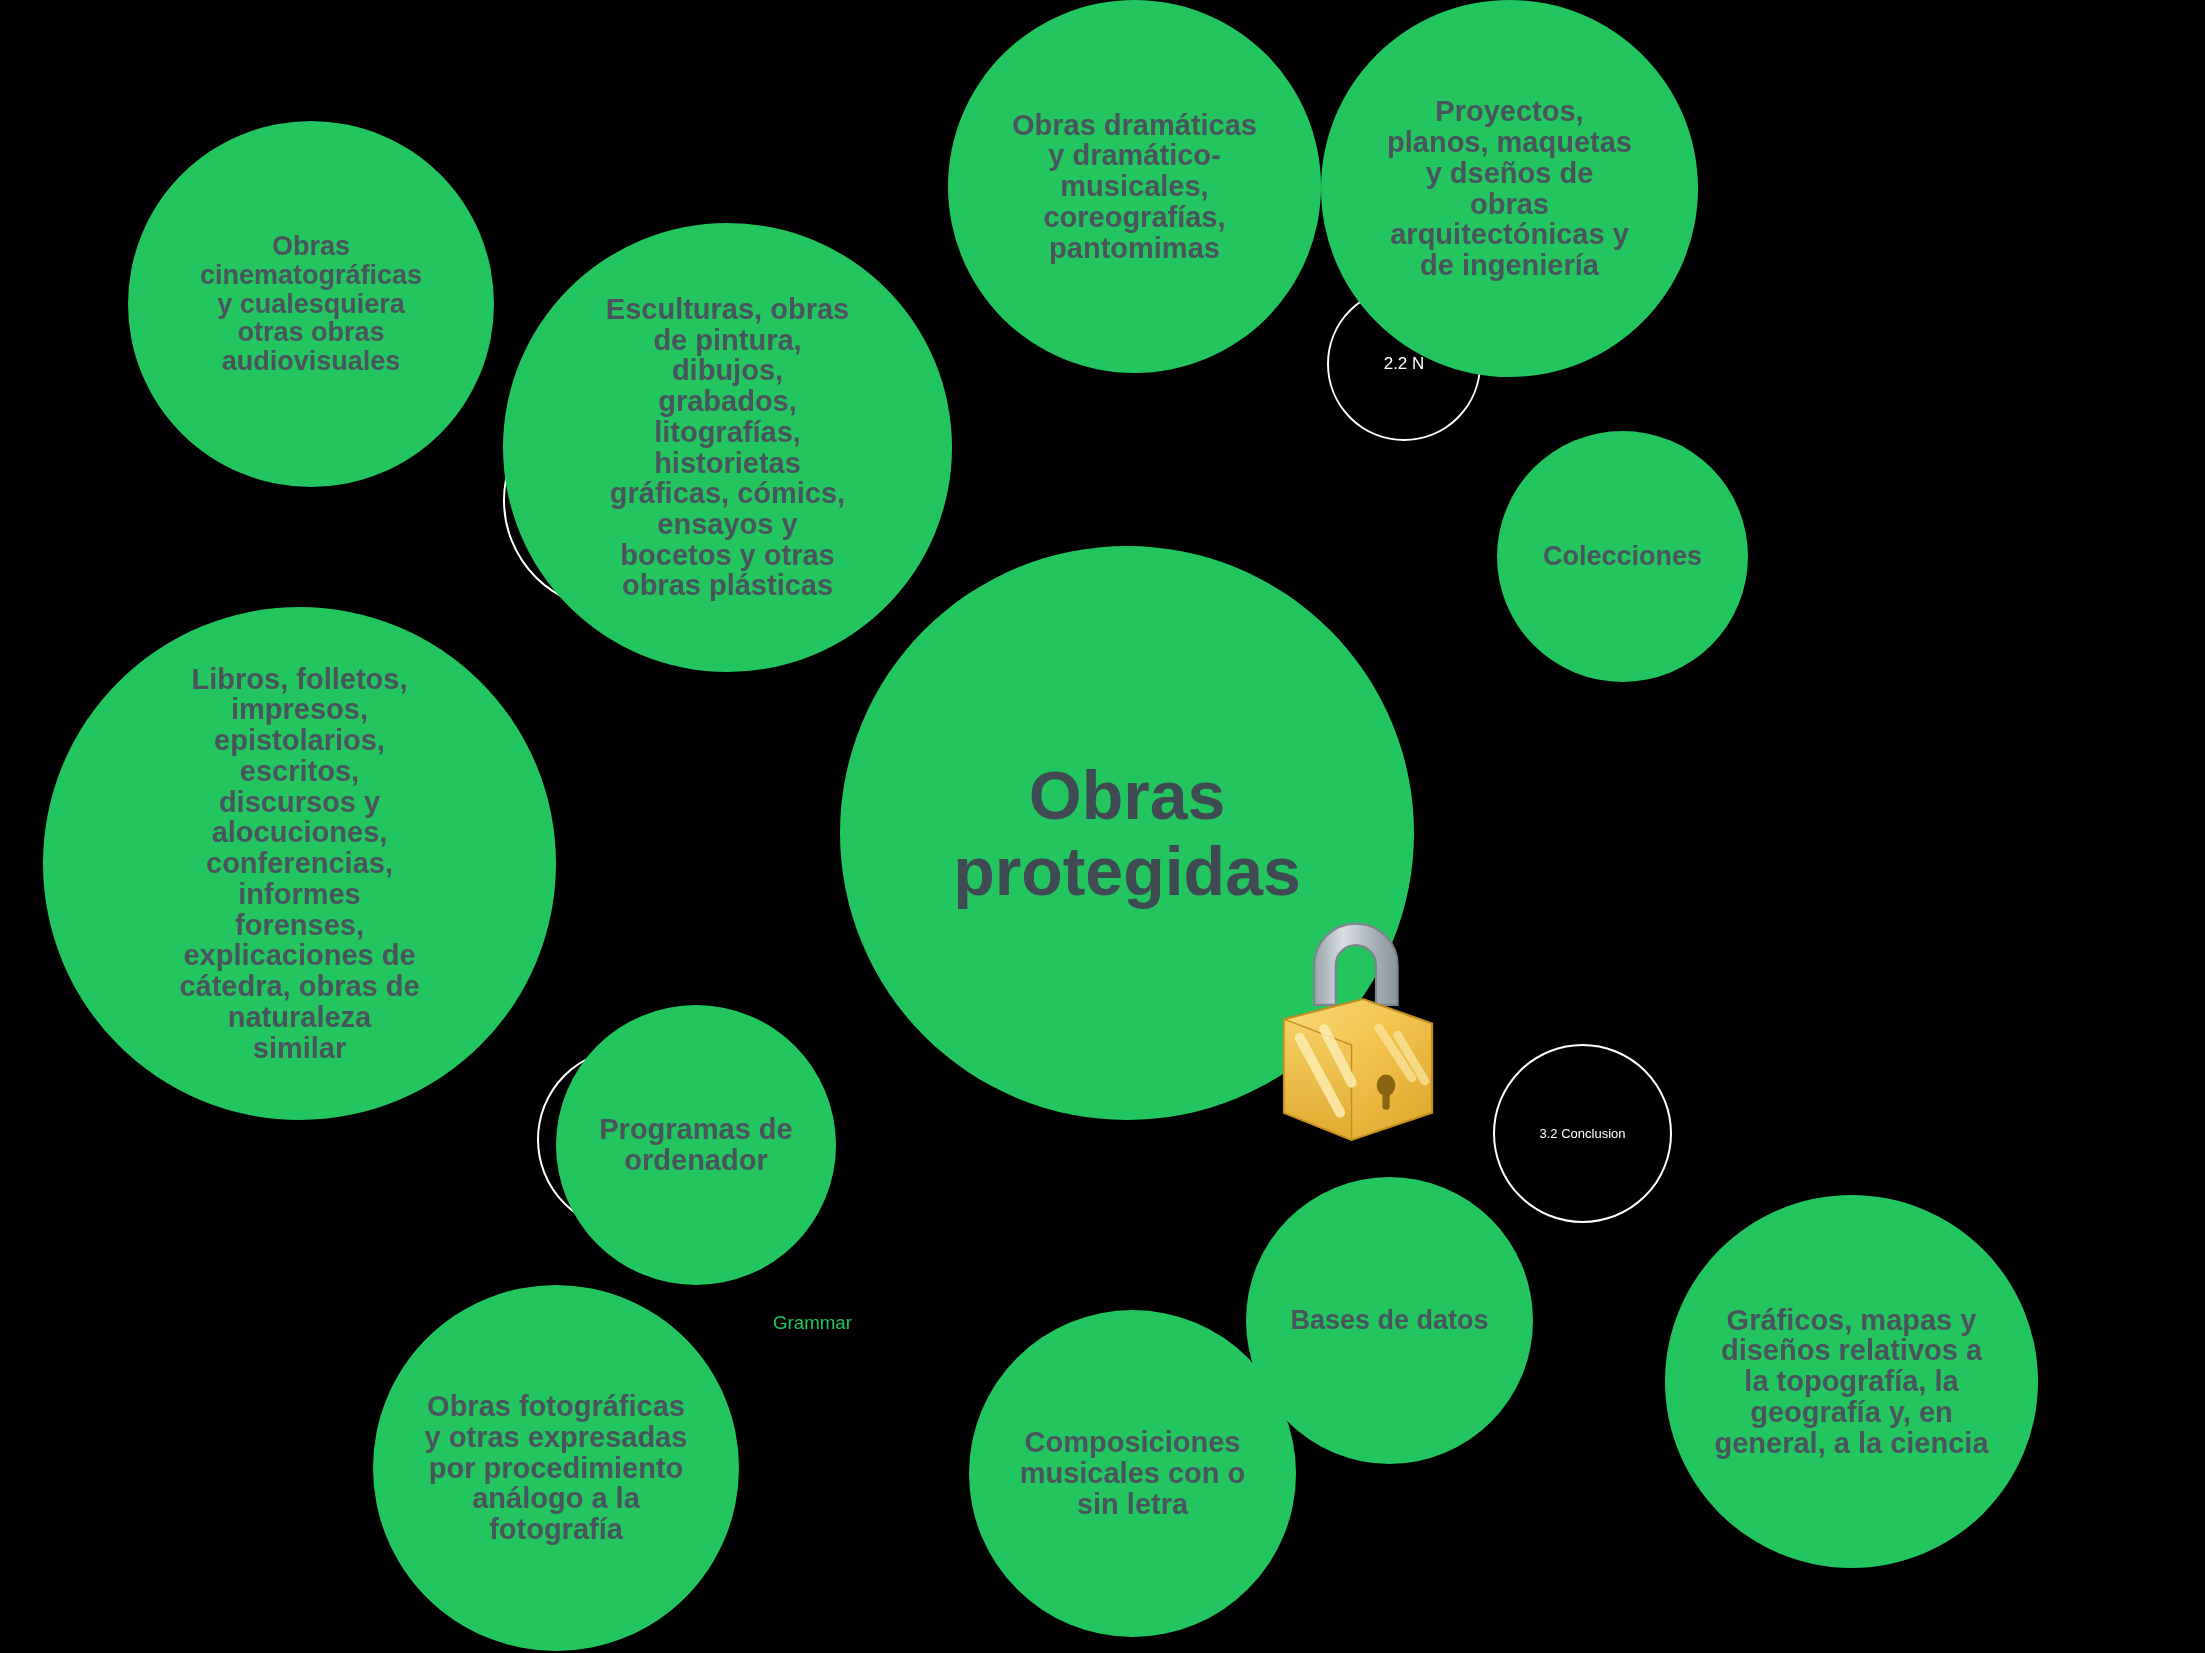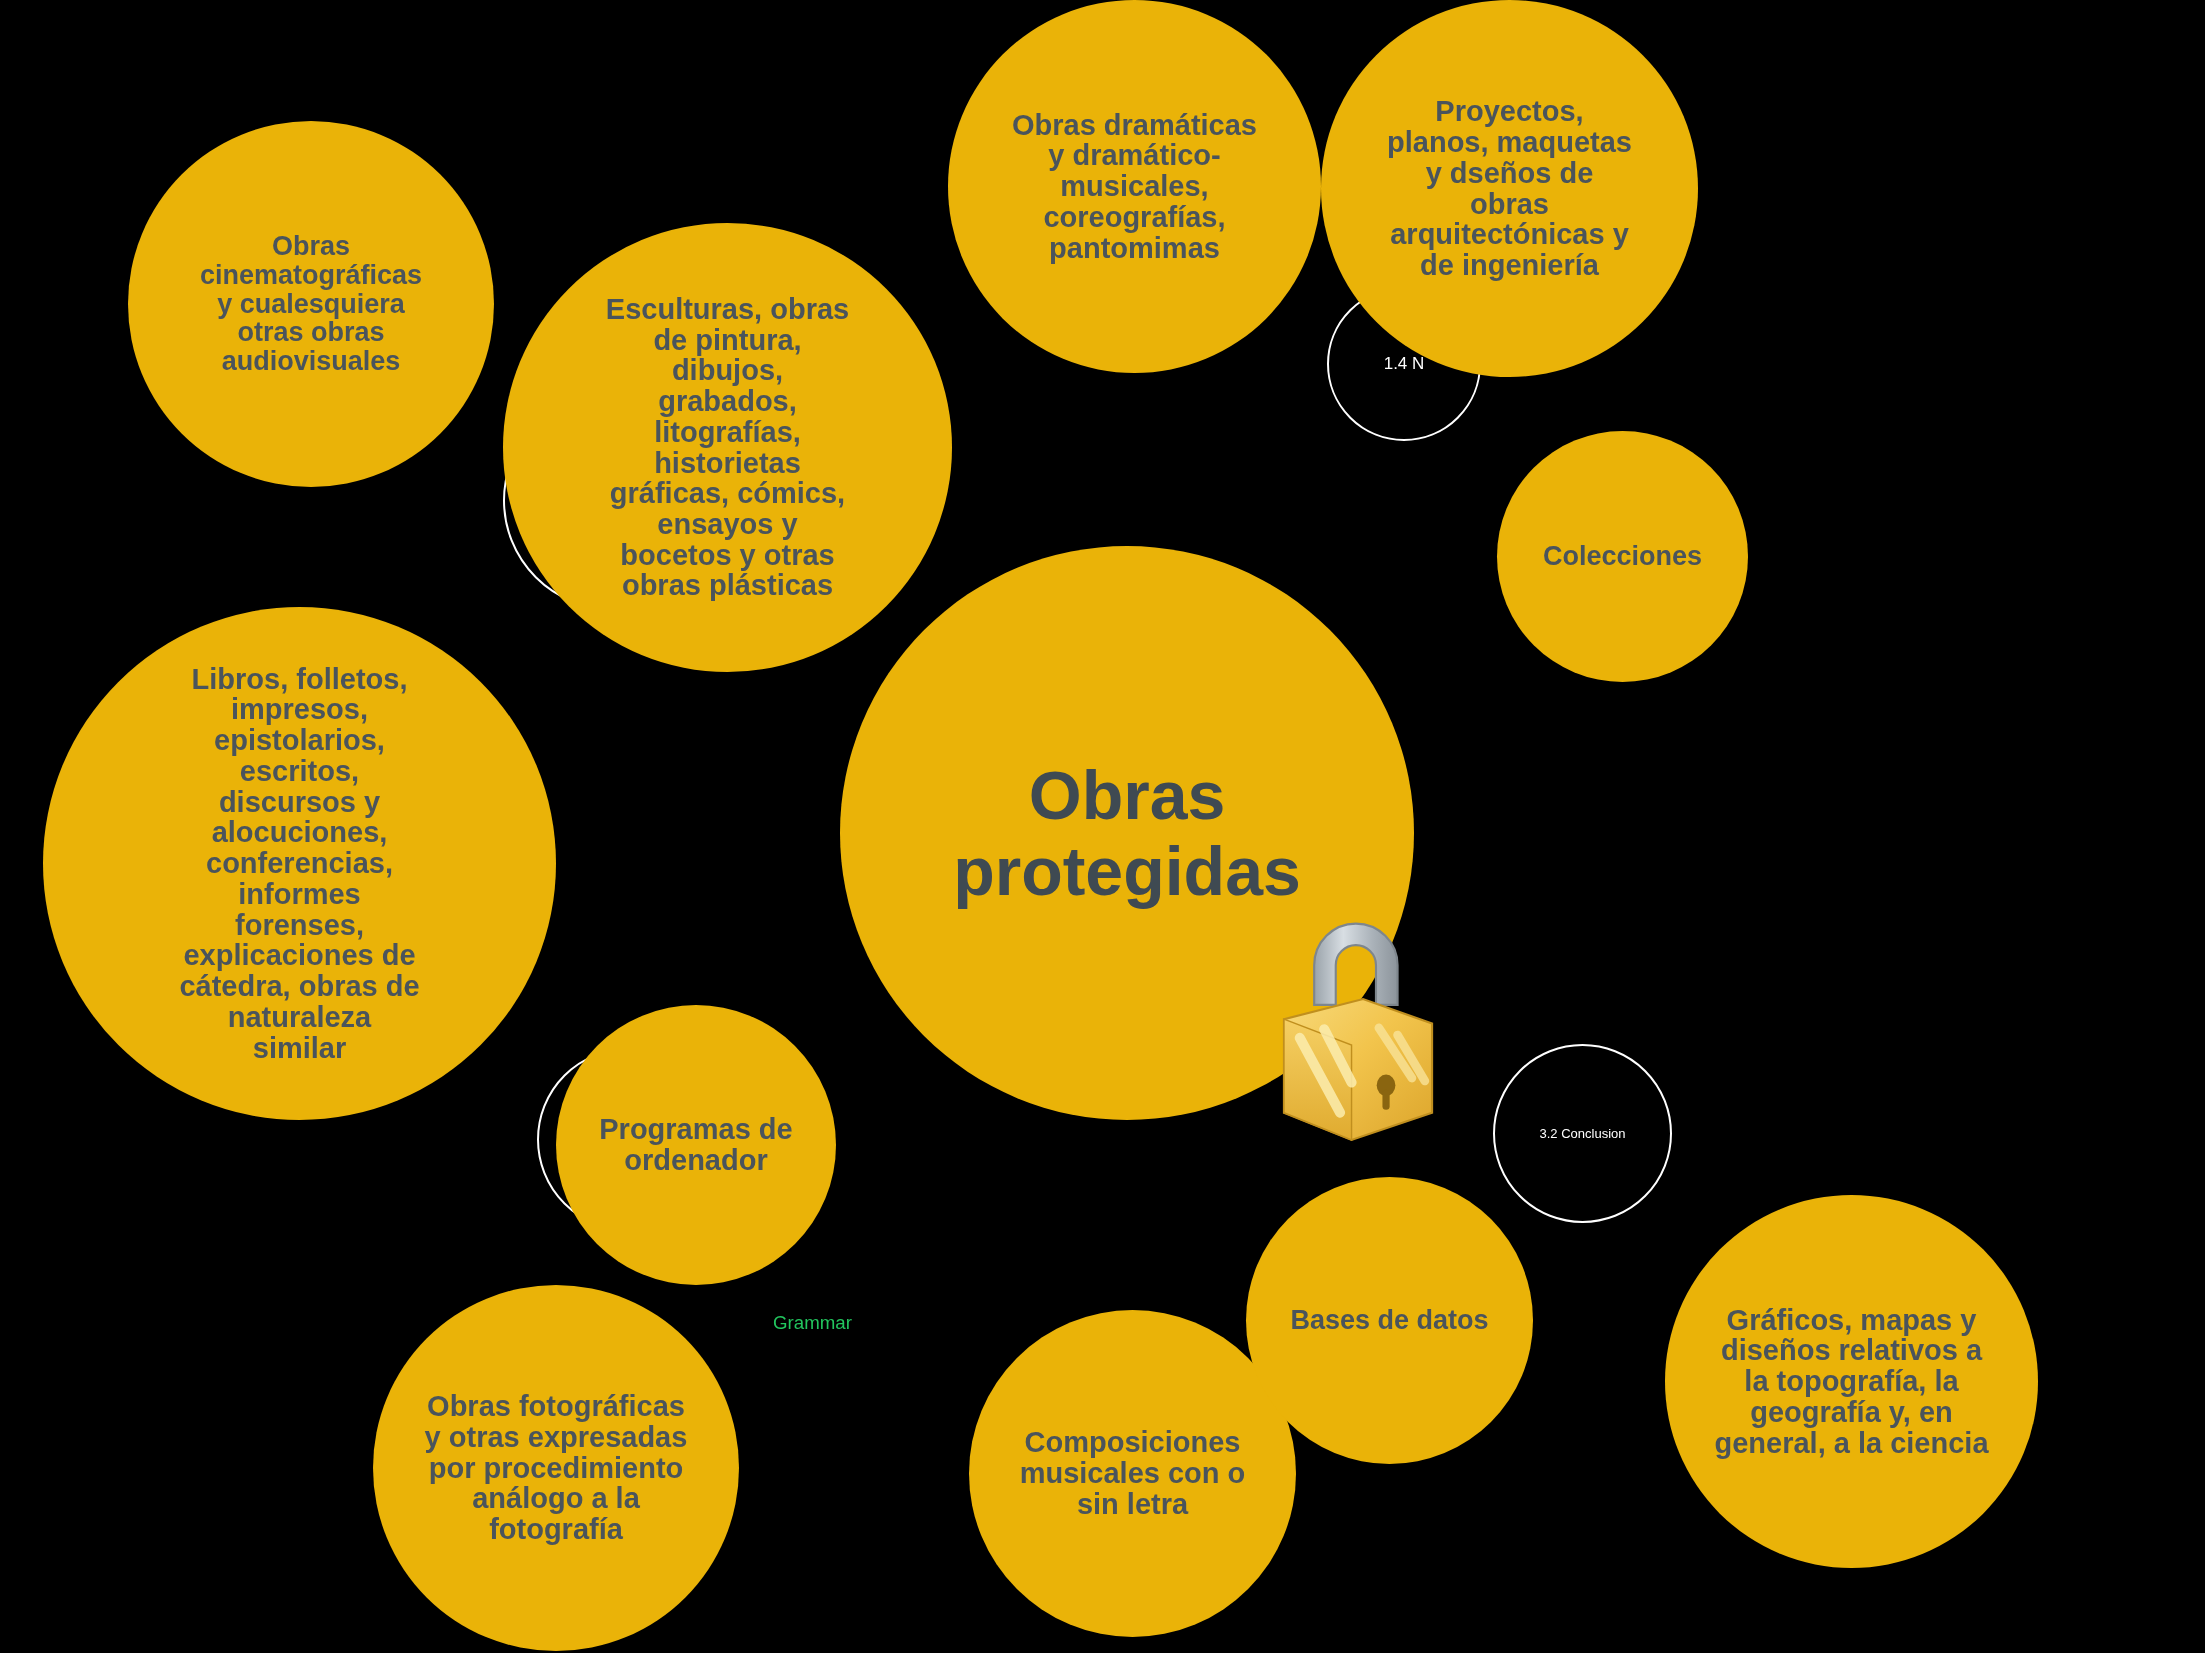--- a/index.html
+++ b/index.html
@@ -17,21 +17,21 @@
   .stage {
     position: absolute;
     left: 0; top: 0;
     width: 2205px;
     height: 1654px;
     background: #000000;
   }
   .bubble {
     position: absolute;
     border-radius: 50%;
-    background: #eab308;
+    background: #22c55e;
     display: flex;
     align-items: center;
     justify-content: center;
     text-align: center;
     color: #4A545C;
     font-weight: bold;
     line-height: 1.06;
     box-sizing: border-box;
     padding: 4.3px;
   }
@@ -66,21 +66,21 @@
   .lock {
     position: absolute;
   }
 </style>
 </head>
 <body>
 
 <div class="stage">
 
   <div class="ring" style="left:1327px; top:287px; width:154px; height:154px; font-size:17px;">
-    <span>1.4 N</span>
+    <span>2.2 N</span>
   </div>
   <div class="ring" style="left:503px; top:391px; width:219px; height:219px; font-size:17px;">
     <span></span>
   </div>
   <div class="ring" style="left:537px; top:1048px; width:183px; height:183px; font-size:17px;">
     <span style="position:relative; left:-56px; top:7.2px;">1</span>
   </div>
 
   <div class="bubble" style="left:128px; top:121px; width:366px; height:366px; font-size:27px;">
     <span>Obras

